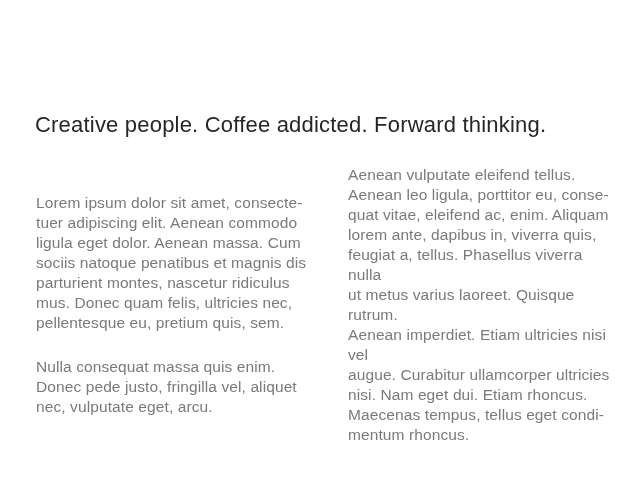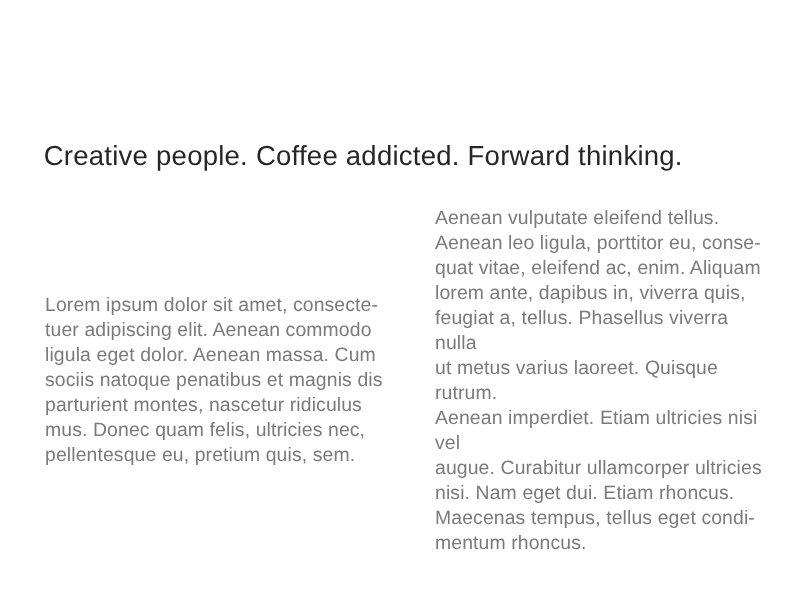--- a/index.html
+++ b/index.html
@@ -64,20 +64,23 @@
   <div class="columns">
 
     <div class="col">
       <p>Lorem ipsum dolor sit amet, consecte-
 tuer adipiscing elit. Aenean commodo
 ligula eget dolor. Aenean massa. Cum
 sociis natoque penatibus et magnis dis
 parturient montes, nascetur ridiculus
 mus. Donec quam felis, ultricies nec,
 pellentesque eu, pretium quis, sem.</p>
+      <p>Nulla consequat massa quis enim.
+Donec pede justo, fringilla vel, aliquet
+nec, vulputate eget, arcu.</p>
     </div>
 
     <div class="col">
       <p>Aenean vulputate eleifend tellus.
 Aenean leo ligula, porttitor eu, conse-
 quat vitae, eleifend ac, enim. Aliquam
 lorem ante, dapibus in, viverra quis,
 feugiat a, tellus. Phasellus viverra nulla
 ut metus varius laoreet. Quisque rutrum.
 Aenean imperdiet. Etiam ultricies nisi vel

